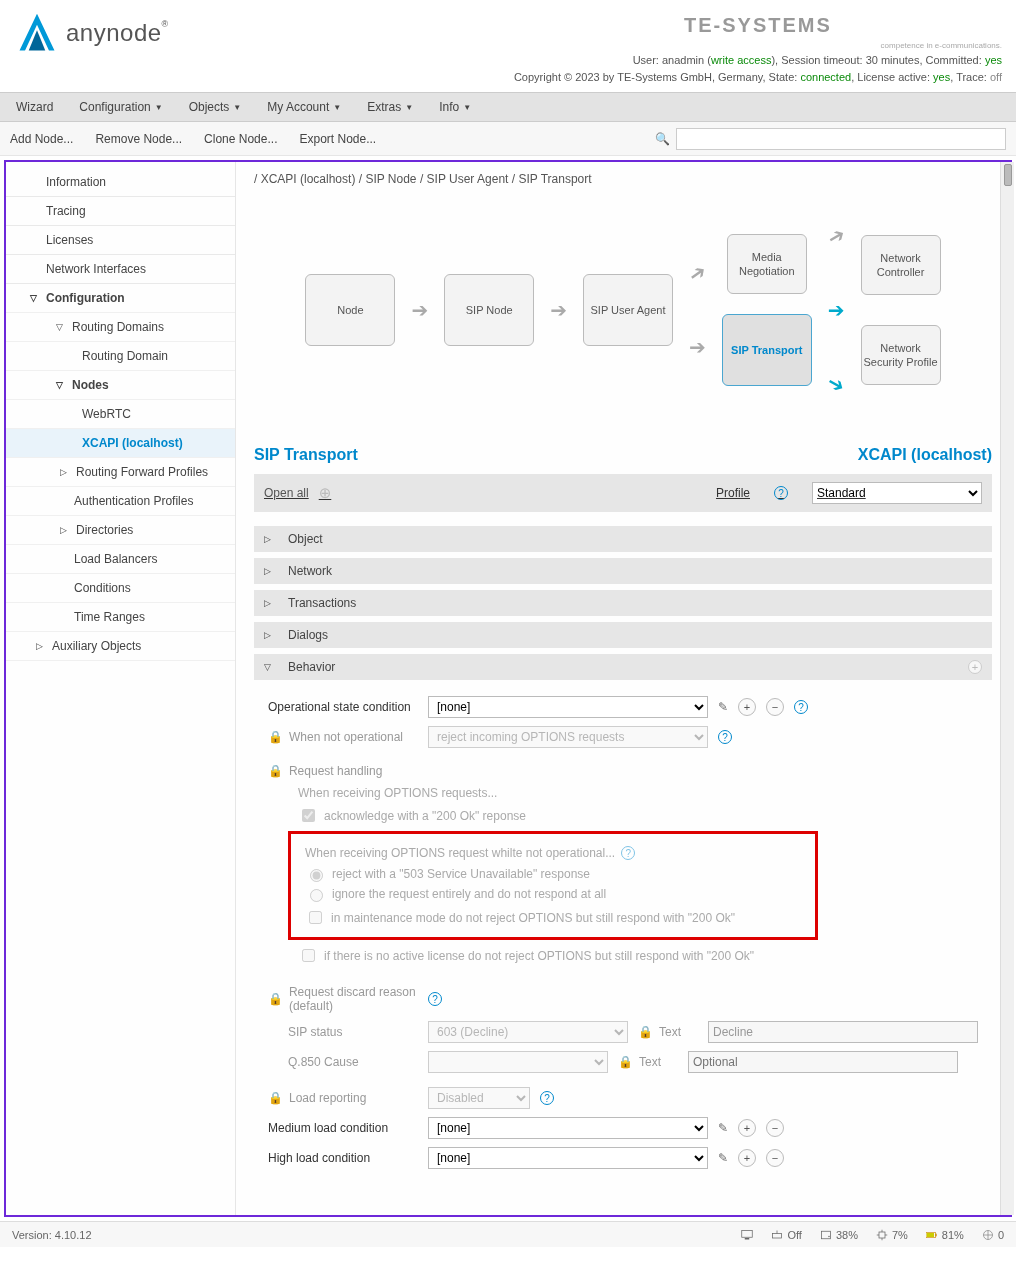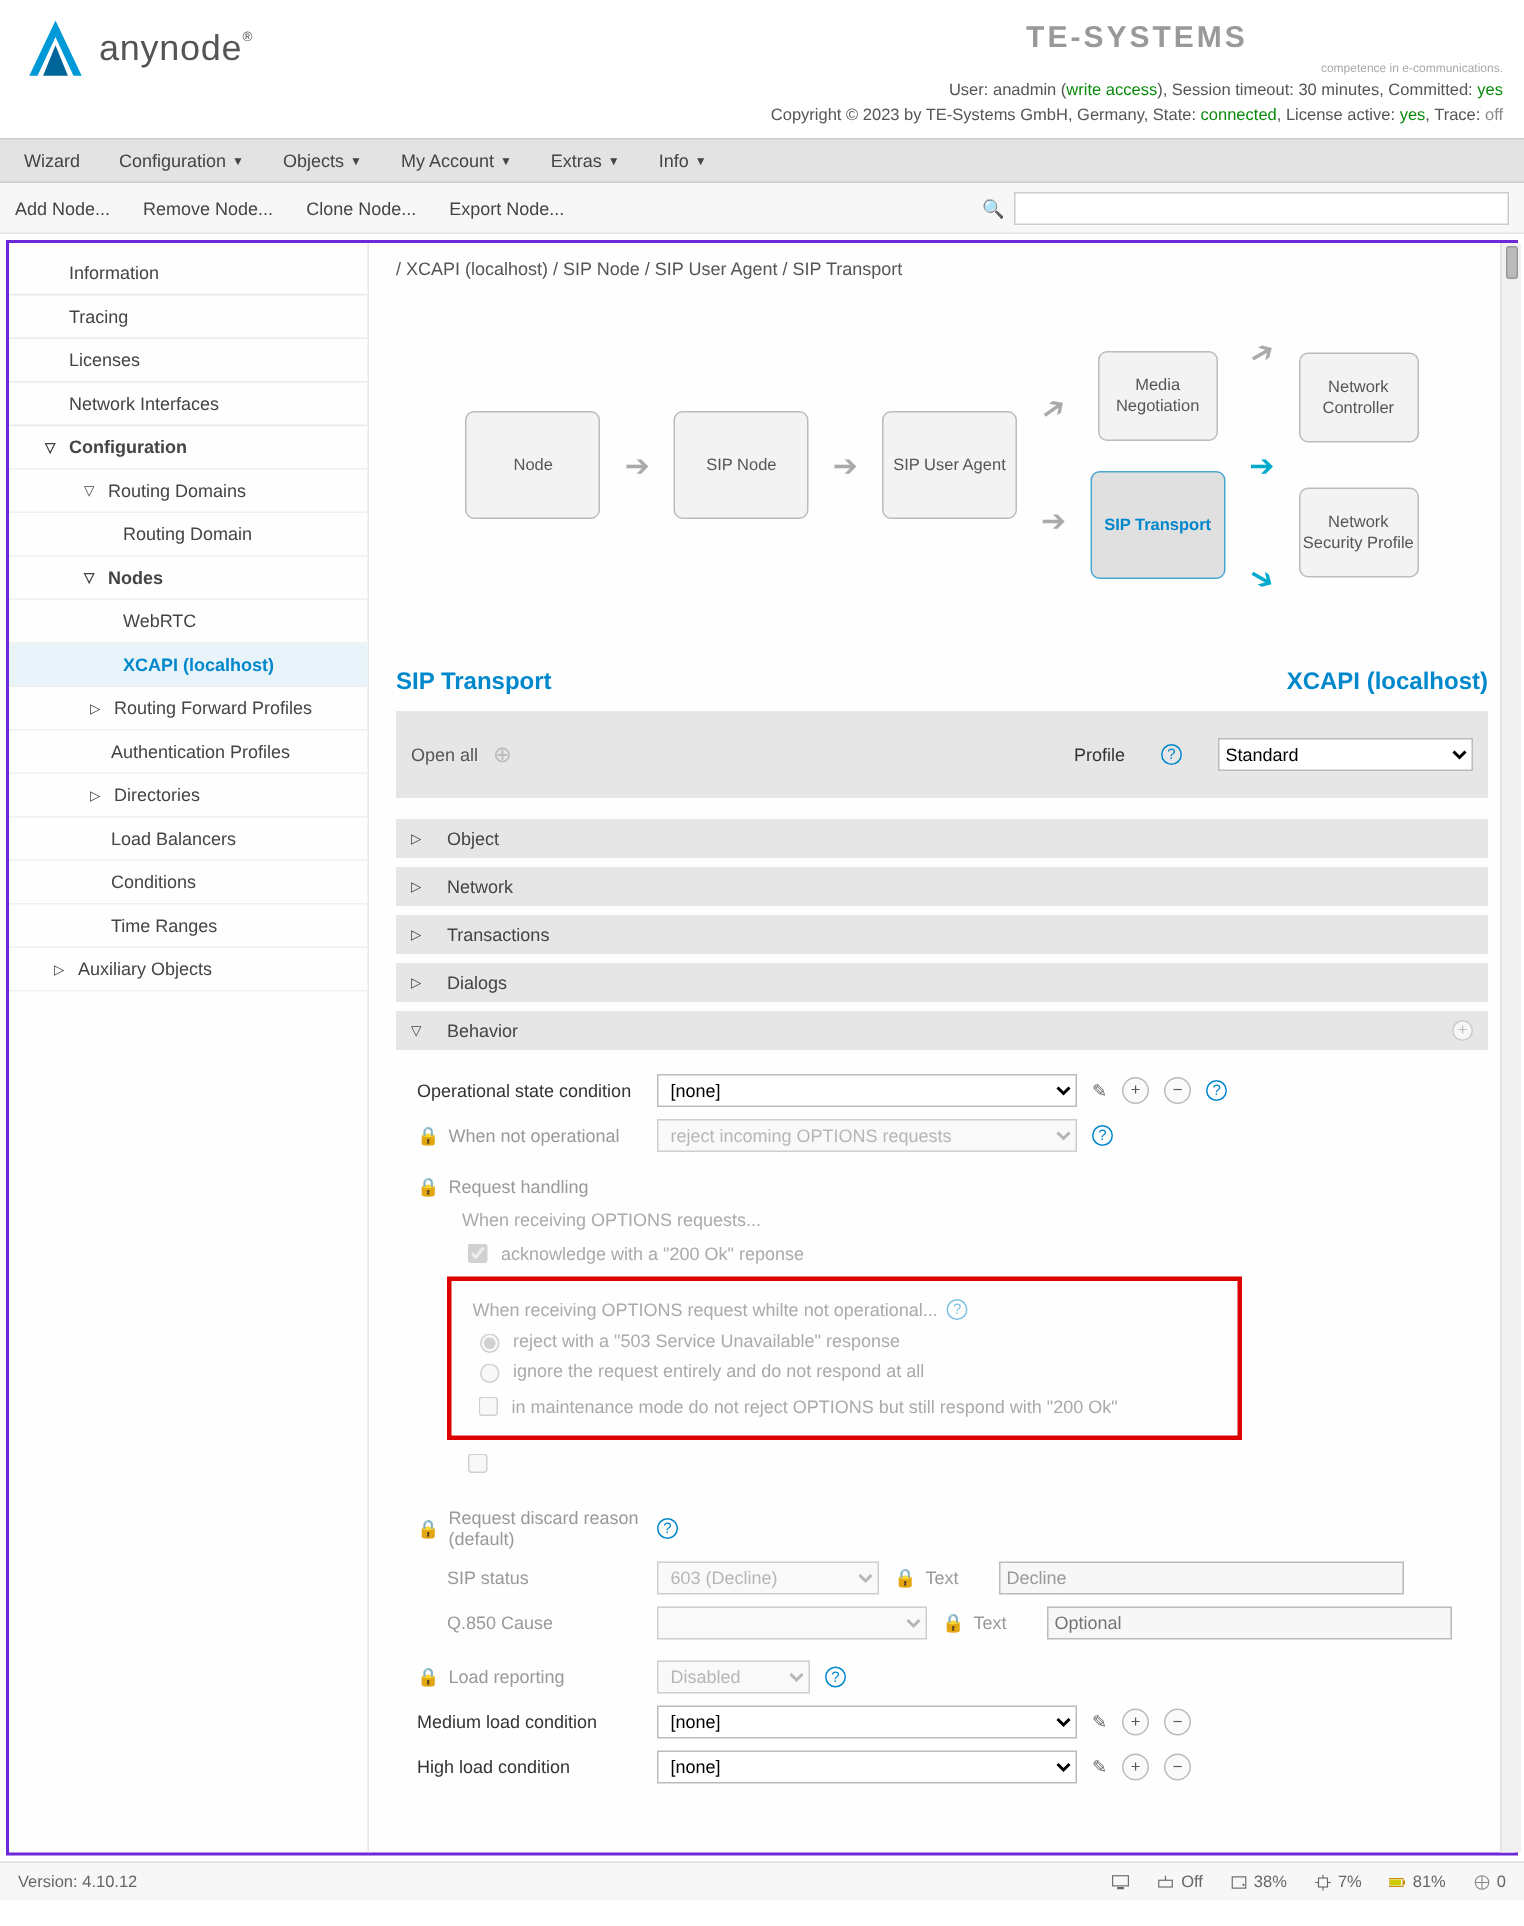--- a/index.html
+++ b/index.html
@@ -130,21 +130,21 @@
   .dbox.active { border-color: #4aa6d0; color: #0088cc; background: #e0e0e0; font-weight: bold;}
   .arrow { color: #aaa; font-size: 20px; }
   .arrow.active { color: #00aacc; }
   .diagram-col { display: flex; flex-direction: column; gap: 20px; align-items: center; }
   .diag-arr-col { display:flex; flex-direction:column; gap:50px; align-items:center; }
   .title-row { display:flex; justify-content:space-between; align-items:baseline; margin-bottom: 10px;}
   .title-left { color:#0088cc; font-size:16px; font-weight:bold; }
   .title-right { color:#0088cc; font-size:16px; font-weight:bold; }
   .openall-row {
     display:flex; justify-content:space-between; align-items:center;
-    background:#e6e6e6; padding:18px 10px; margin-bottom: 14px;
+    background:#e6e6e6; padding:8px 10px; margin-bottom: 14px; text-decoration: underline;
   }
   .openall-row .oa-left { display:flex; align-items:center; gap:10px; color:#555; }
   .openall-row .oa-right { display:flex; align-items:center; gap:24px; color:#333; }
   .profile-select { width: 170px; height: 22px; border:1px solid #bbb; font-size:12px; background:#fff;}
   .section {
     background:#e6e6e6;
     padding:6px 10px;
     margin-bottom:6px;
     display:flex; align-items:center; gap:12px;
     color:#444;
@@ -410,32 +410,33 @@
           <input type="radio" disabled="" style="">
           <span>ignore the request entirely and do not respond at all</span>
         </div>
         <div class="opt" style="margin-left:10px;margin-top:6px;">
           <input type="checkbox" disabled="" style="">
           <span>in maintenance mode do not reject OPTIONS but still respond with "200 Ok"</span>
         </div>
       </div>
       <div class="opt">
         <input type="checkbox" disabled="" style="">
+        <span>if there is no active license do not reject OPTIONS but still respond with "200 Ok"</span>
       </div>
 
       <div class="frow" style="margin-top:20px;">
         <div class="lbl gray">
             <span class="lock">🔒</span>
             <span>Request discard reason (default)</span>
           </div>
         <span class="help">?</span>
       </div>
       <div class="frow">
         <div class="lbl gray" style="padding-left:20px;">SIP status</div>
-        <select style="width:148px;color:#999;" disabled=""><option>603 (Decline)</option></select>
+        <select style="width:200px;color:#999;" disabled=""><option>603 (Decline)</option></select>
         <div class="lbl gray" style="width:60px;">
             <span class="lock">🔒</span>
             <span>Text</span>
           </div>
         <input type="text" style="width: 270px; color: rgb(153, 153, 153);" disabled="" value="Decline">
       </div>
       <div class="frow">
         <div class="lbl gray" style="padding-left:20px;">Q.850 Cause</div>
         <select style="width:180px;color:#999;" disabled=""><option></option></select>
         <div class="lbl gray" style="width:60px;">

